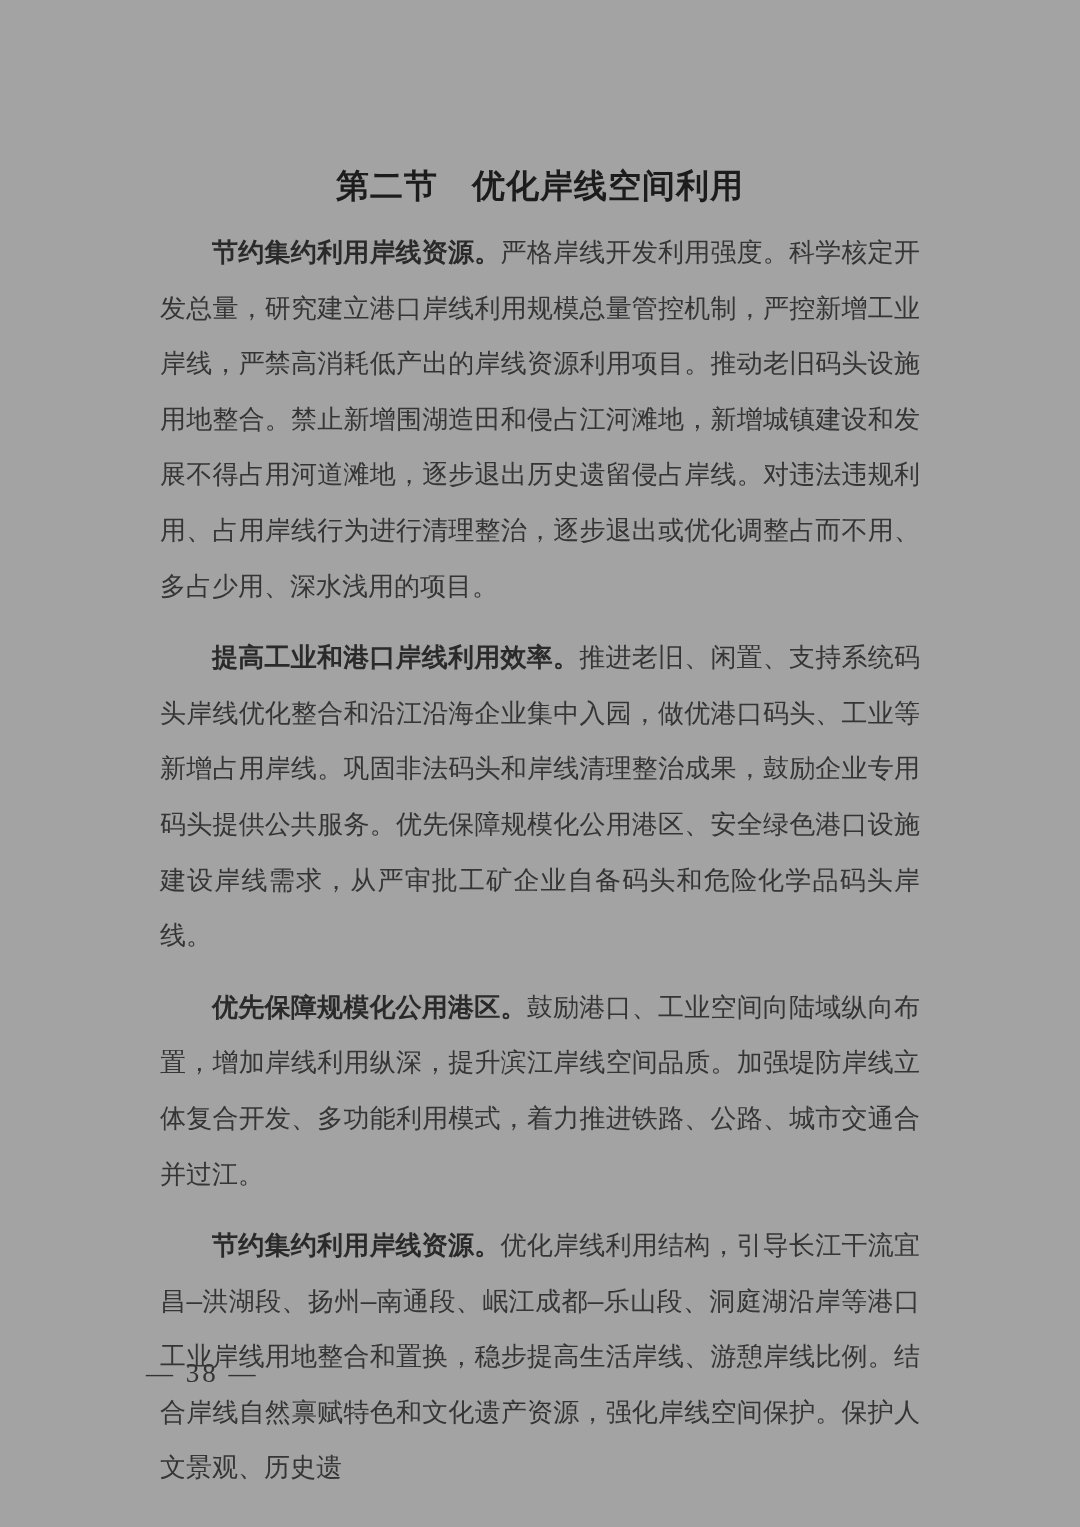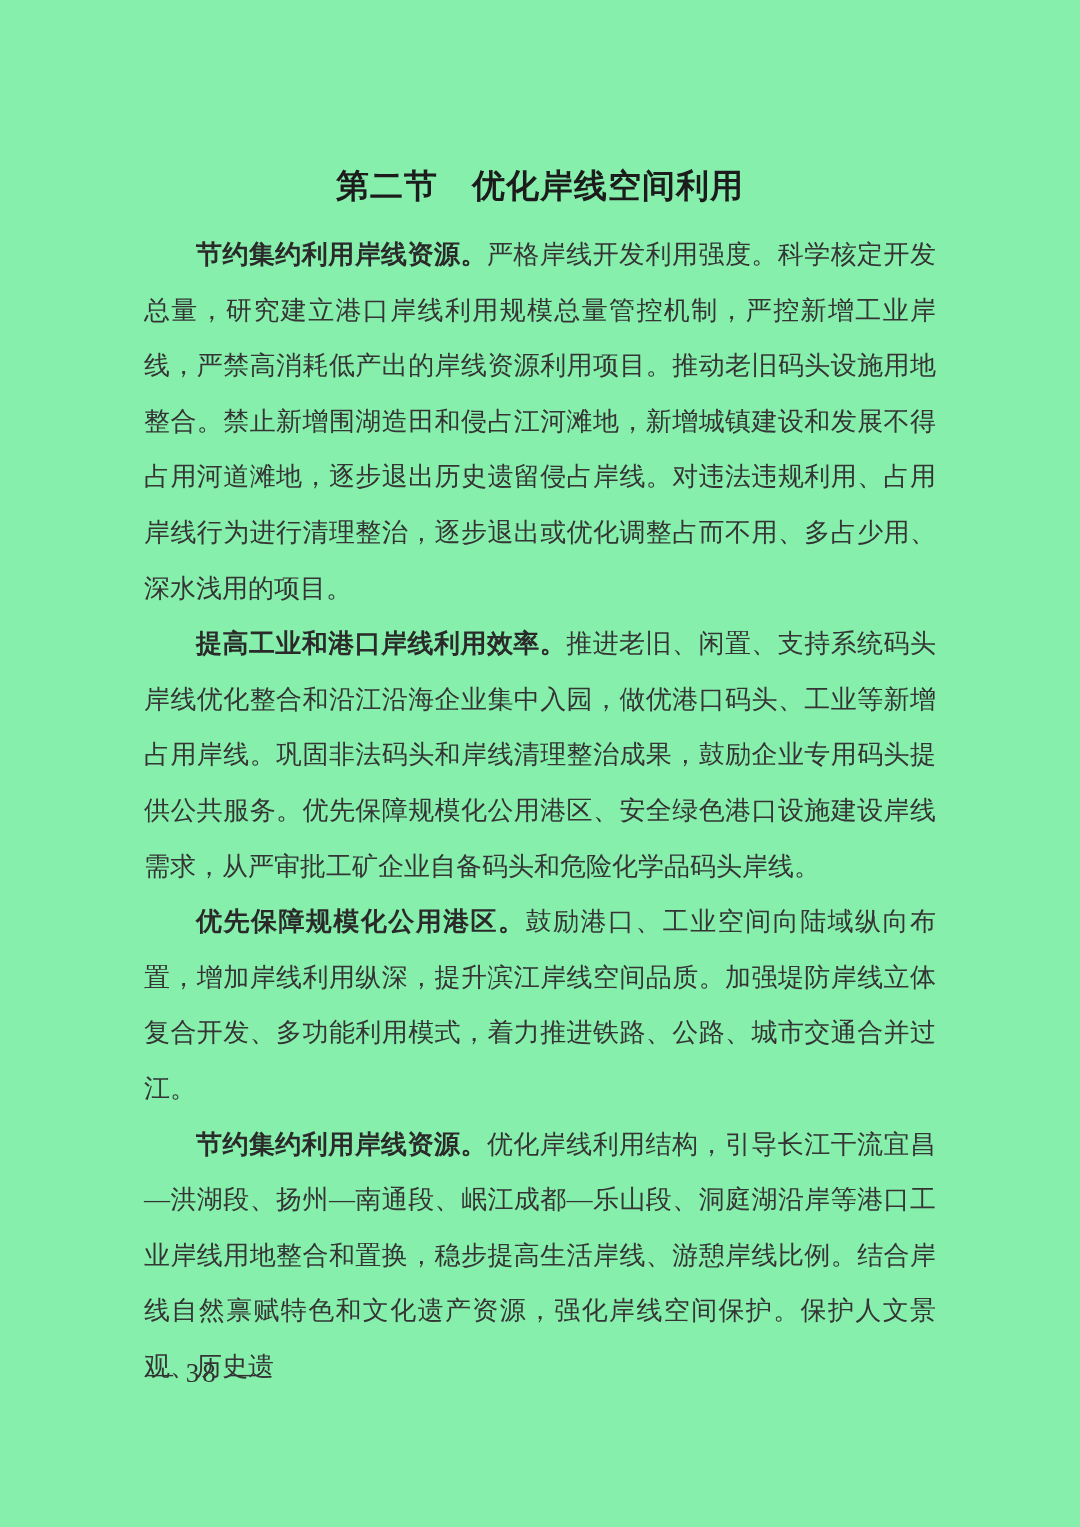--- a/index.html
+++ b/index.html
@@ -4,48 +4,49 @@
 <style>
   html, body {
     margin: 0;
     padding: 0;
     background: #ffffff;
   }
   .page {
     position: relative;
     width: 1080px;
     height: 1527px;
-    background: #86efac;
+    background: #a3a3a3;
     overflow: hidden;
     font-family: "Liberation Serif", "DejaVu Serif", serif;
   }
   .content {
     position: absolute;
     left: 144px;
     top: 163px;
     width: 792px;
   }
   .heading {
     font-family: "DejaVu Sans", "Liberation Sans", sans-serif;
     font-size: 33px;
     font-weight: 700;
     color: #1c1c1c;
     text-align: center;
     line-height: 46px;
     margin: 0 0 18px 0;
     letter-spacing: 1px;
   }
   .para {
-    margin: 0;
+    margin: 16px;
     font-size: 26px;
     line-height: 55.6px;
     color: #353535;
     text-align: justify;
     text-indent: 2em;
     word-break: break-all;
+    font-family: Liberation Mono, monospace;
   }
   .para .lead {
     font-weight: 700;
     color: #2a2a2a;
   }
   .page-number {
     position: absolute;
     left: 146px;
     top: 1353px;
     font-size: 27px;

